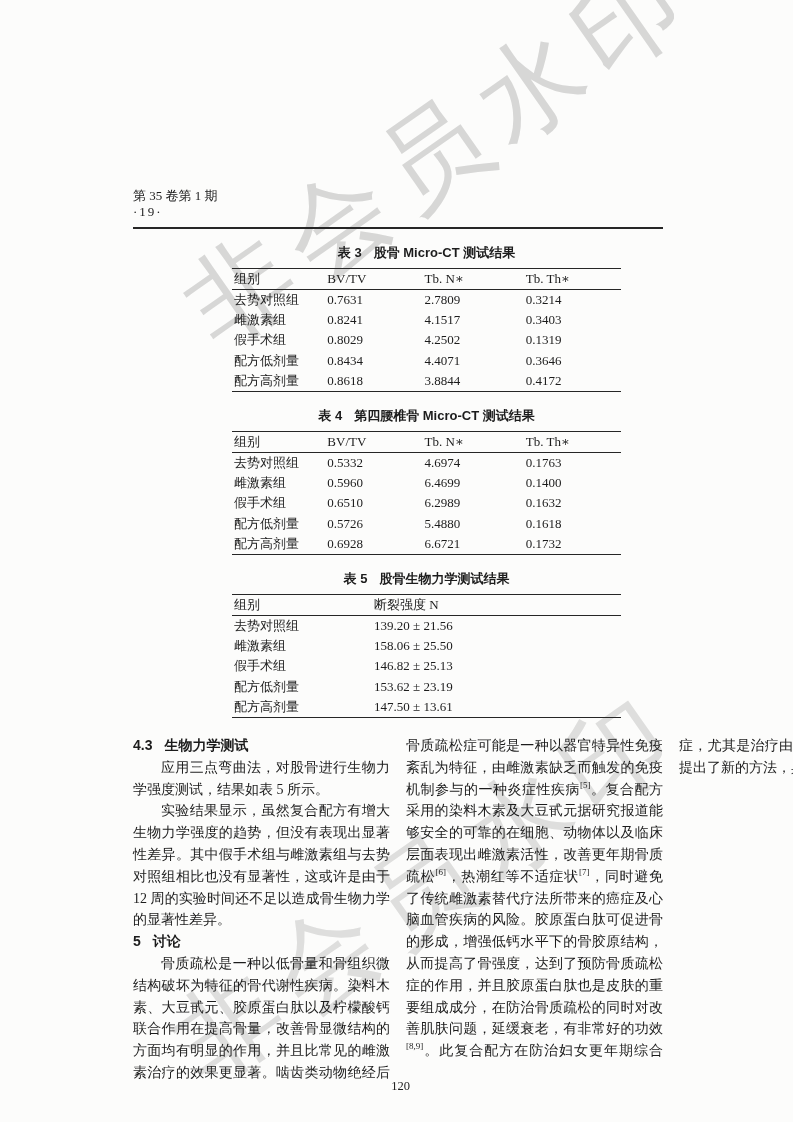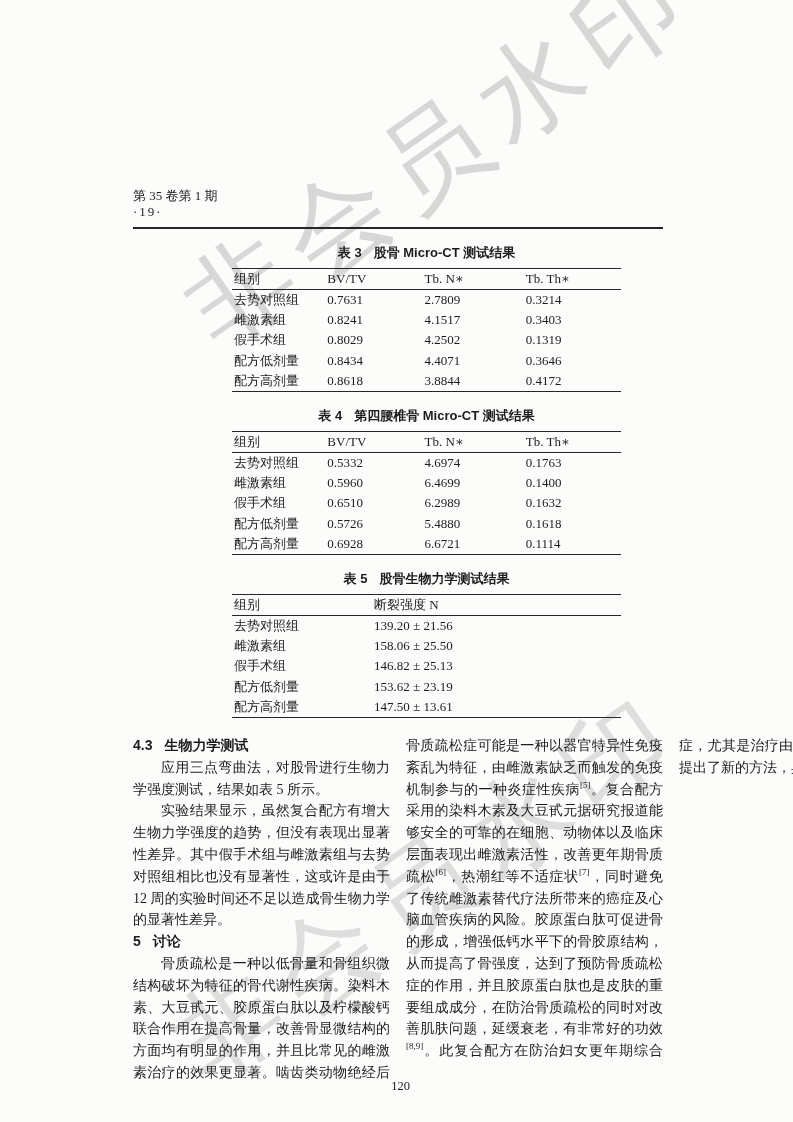--- a/index.html
+++ b/index.html
@@ -183,21 +183,21 @@
           <tr>
             <td>配方低剂量</td>
             <td>0.5726</td>
             <td>5.4880</td>
             <td>0.1618</td>
           </tr>
           <tr>
             <td>配方高剂量</td>
             <td>0.6928</td>
             <td>6.6721</td>
-            <td>0.1114</td>
+            <td>0.1732</td>
           </tr>
         </tbody>
       </table>
     </div>
 
     <div class="tbl">
       <div class="tbl-caption">
         <span class="cap-label">表 5</span><span>股骨生物力学测试结果</span>
       </div>
       <table class="t2col">

